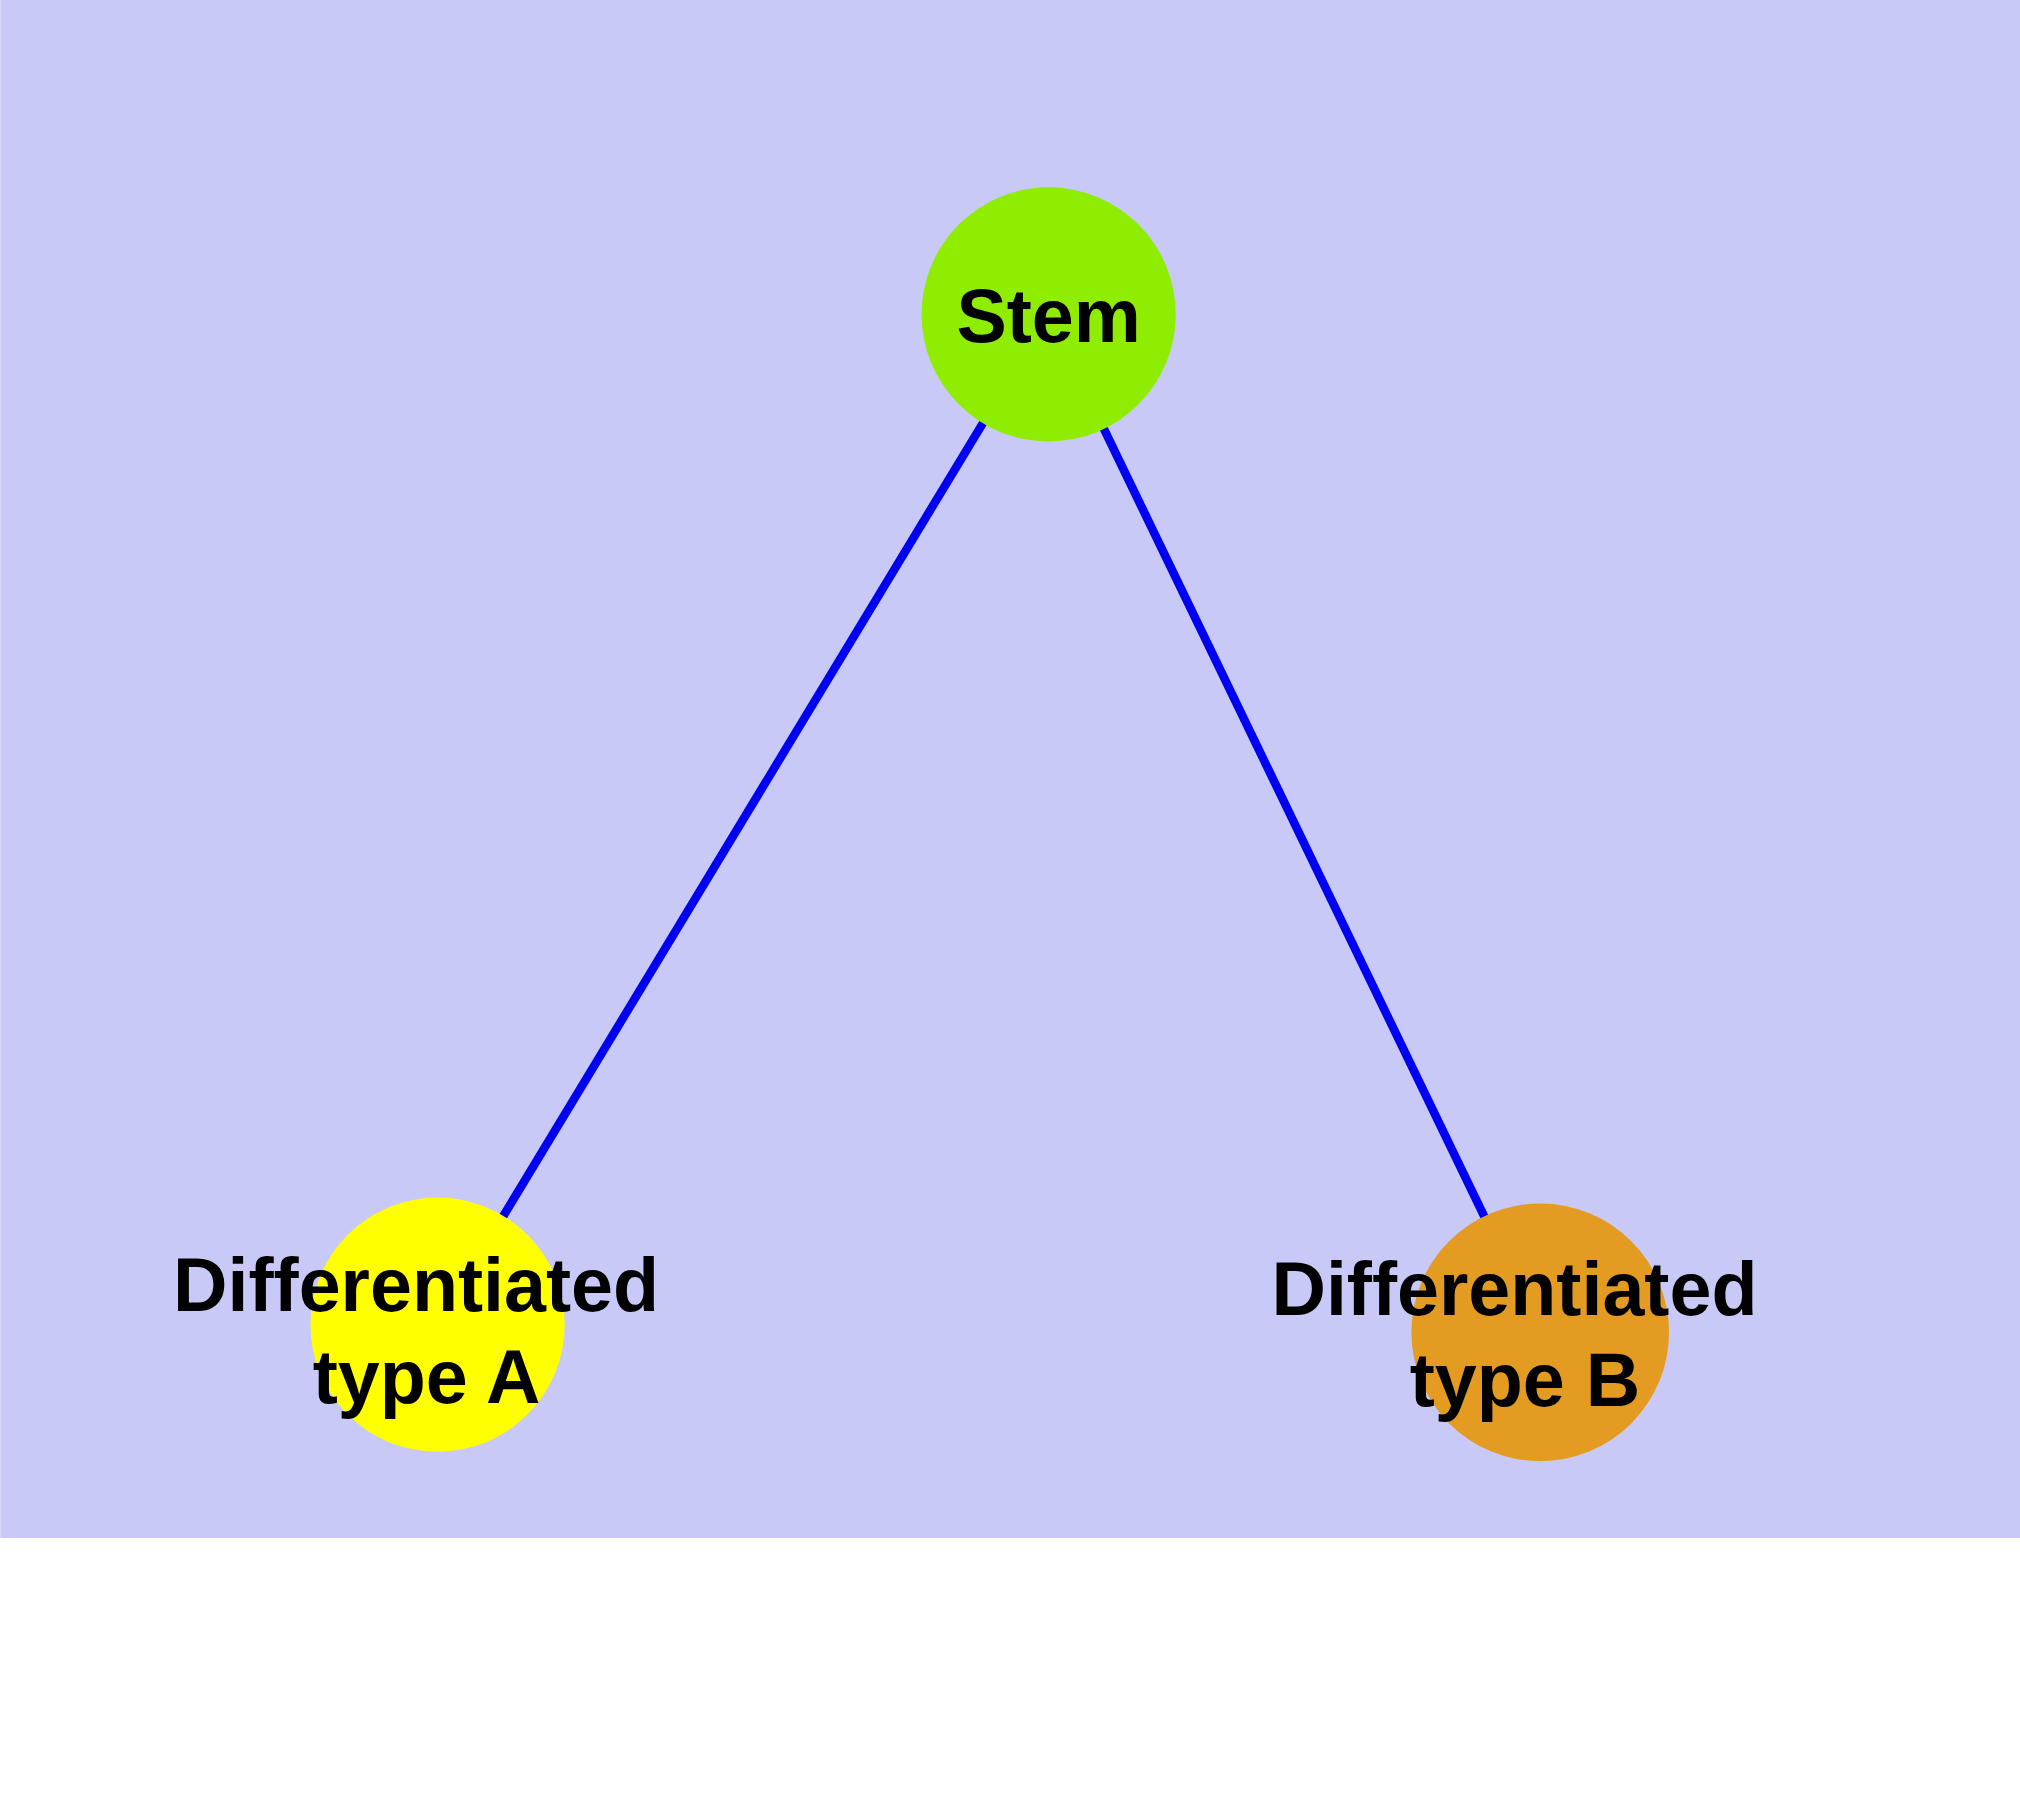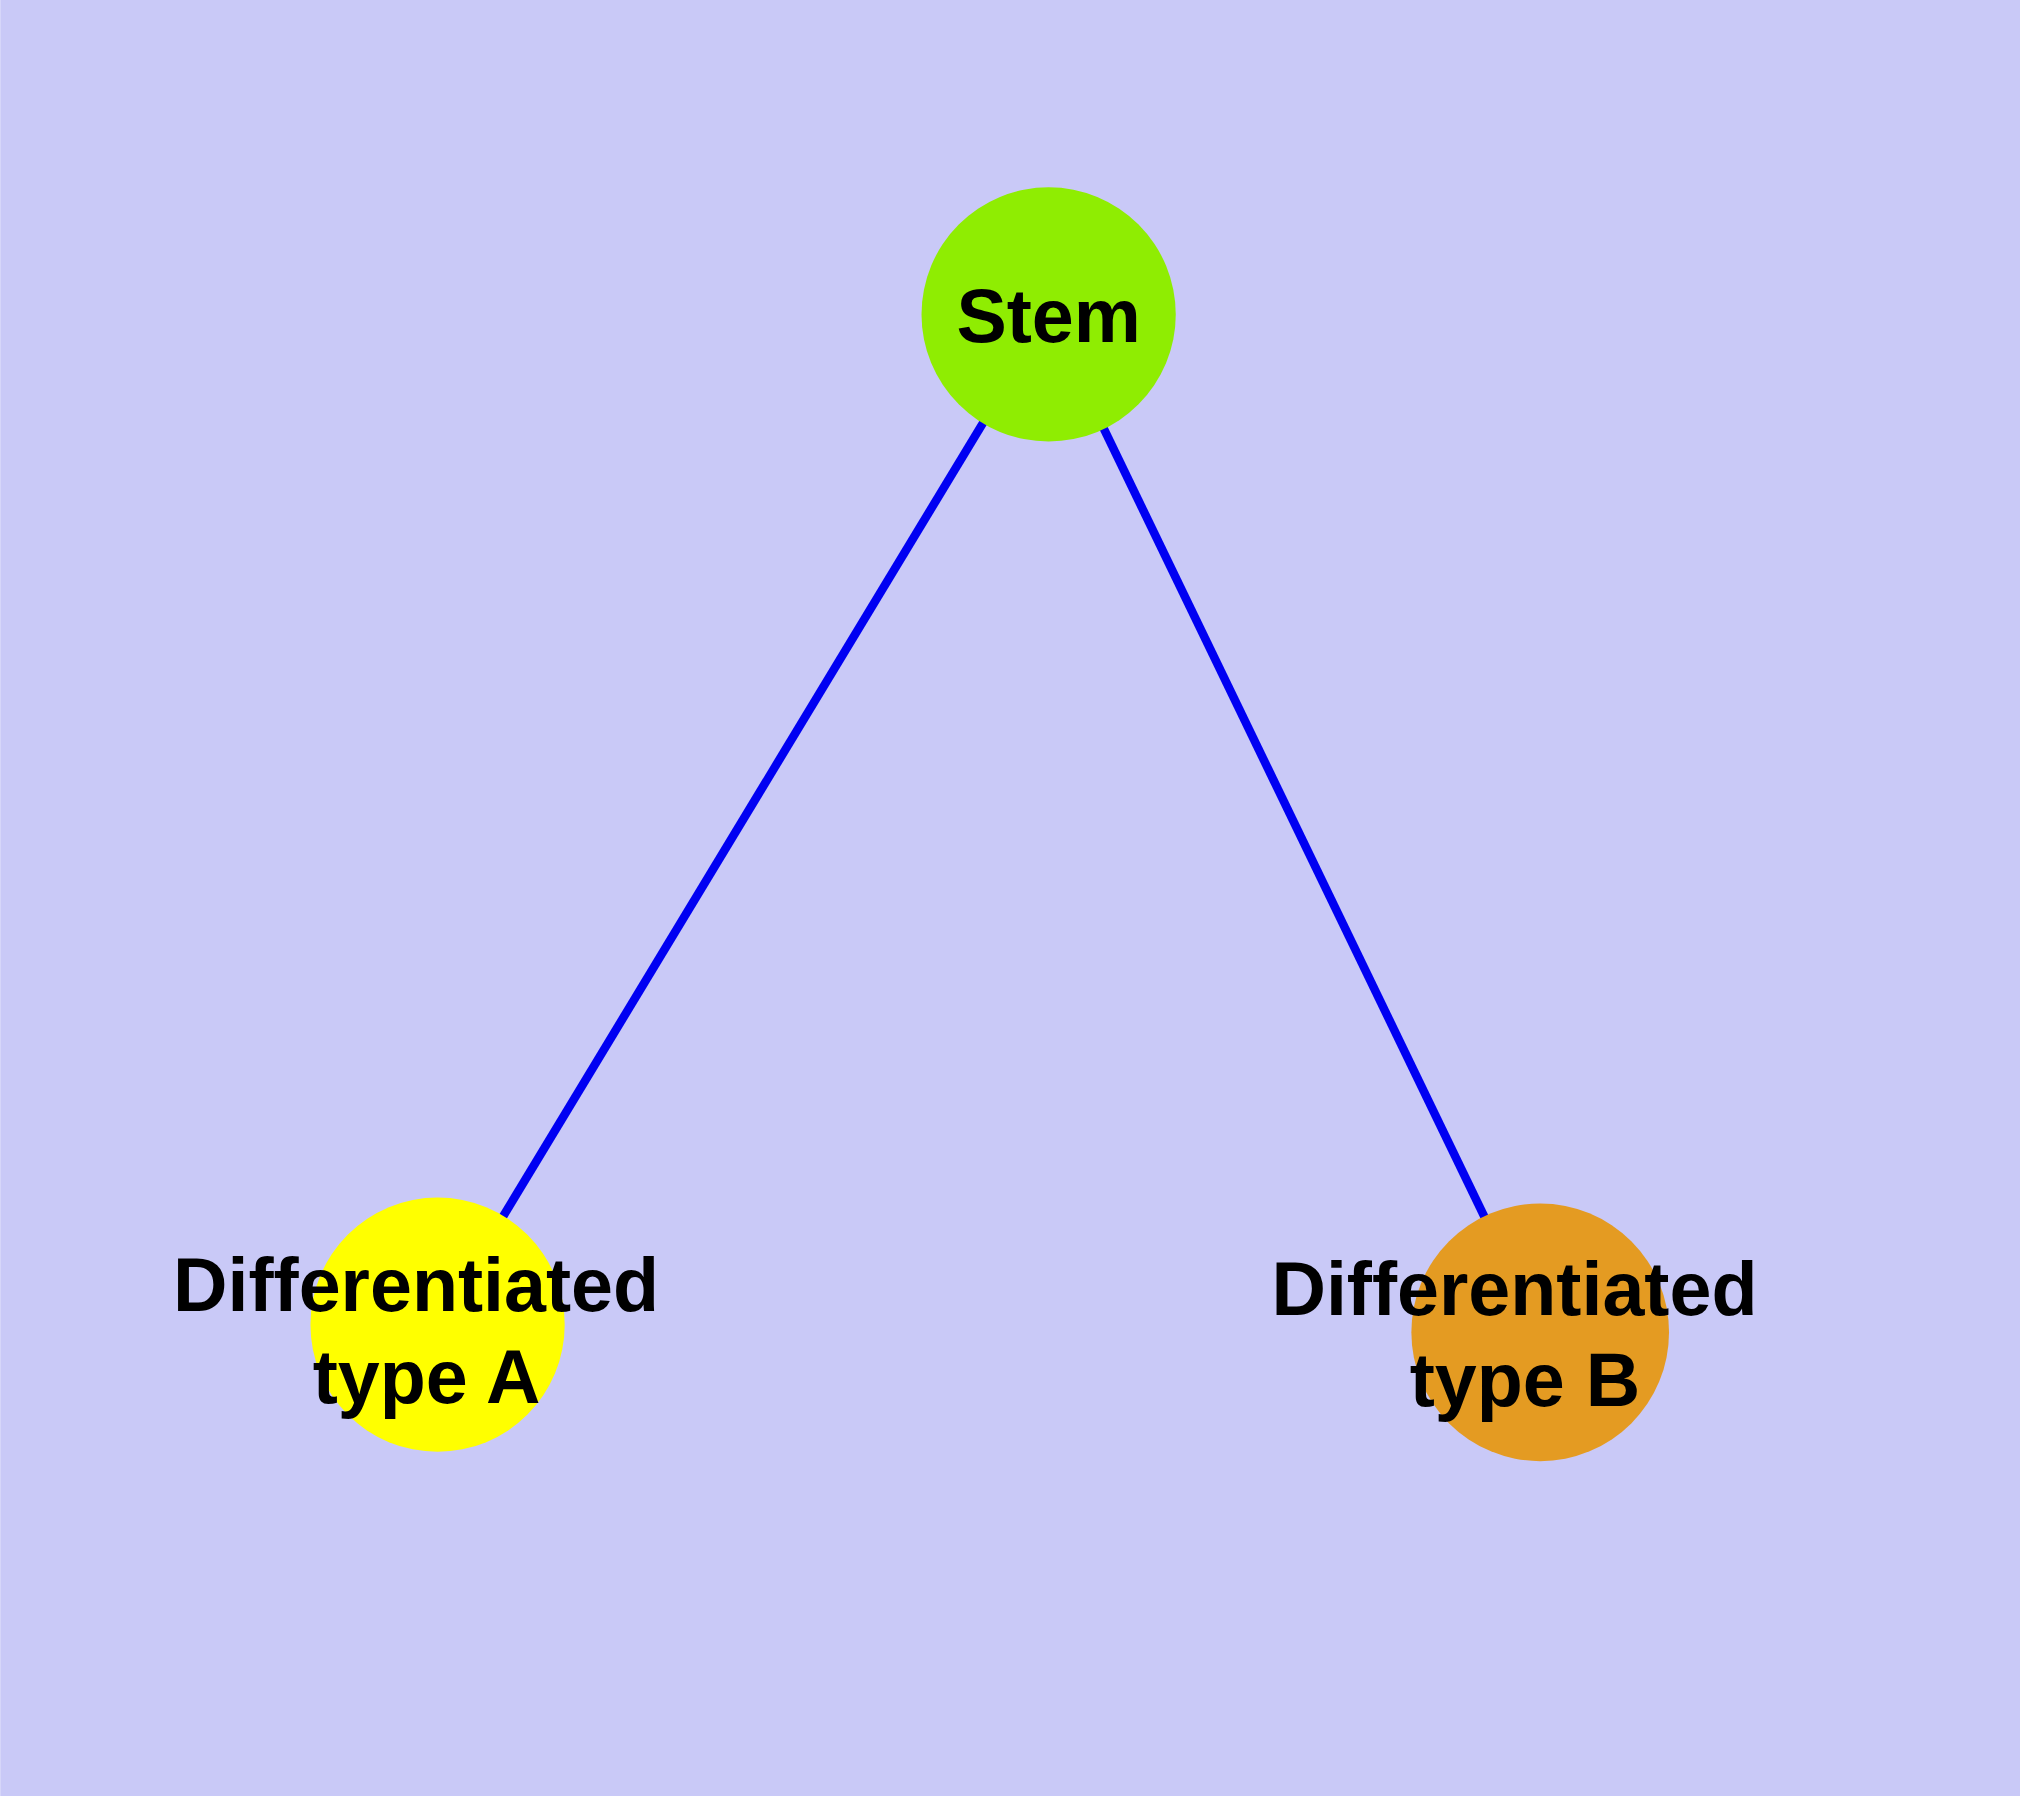--- a/index.html
+++ b/index.html
@@ -2,21 +2,21 @@
 <html style="font-size:13.6px"><head>
 <meta charset="utf-8">
 <style>
   html, body {
     margin: 0;
     padding: 0;
   }
   .stage {
     position: relative;
     width: 2021px;
-    height: 1796px;
+    height: 1538px;
     overflow: hidden;
     font-family: "Liberation Sans", sans-serif;
   }
   svg {
     display: block;
   }
   .node-label {
     font-family: "Liberation Sans", sans-serif;
     font-weight: bold;
     font-size: 89px;

